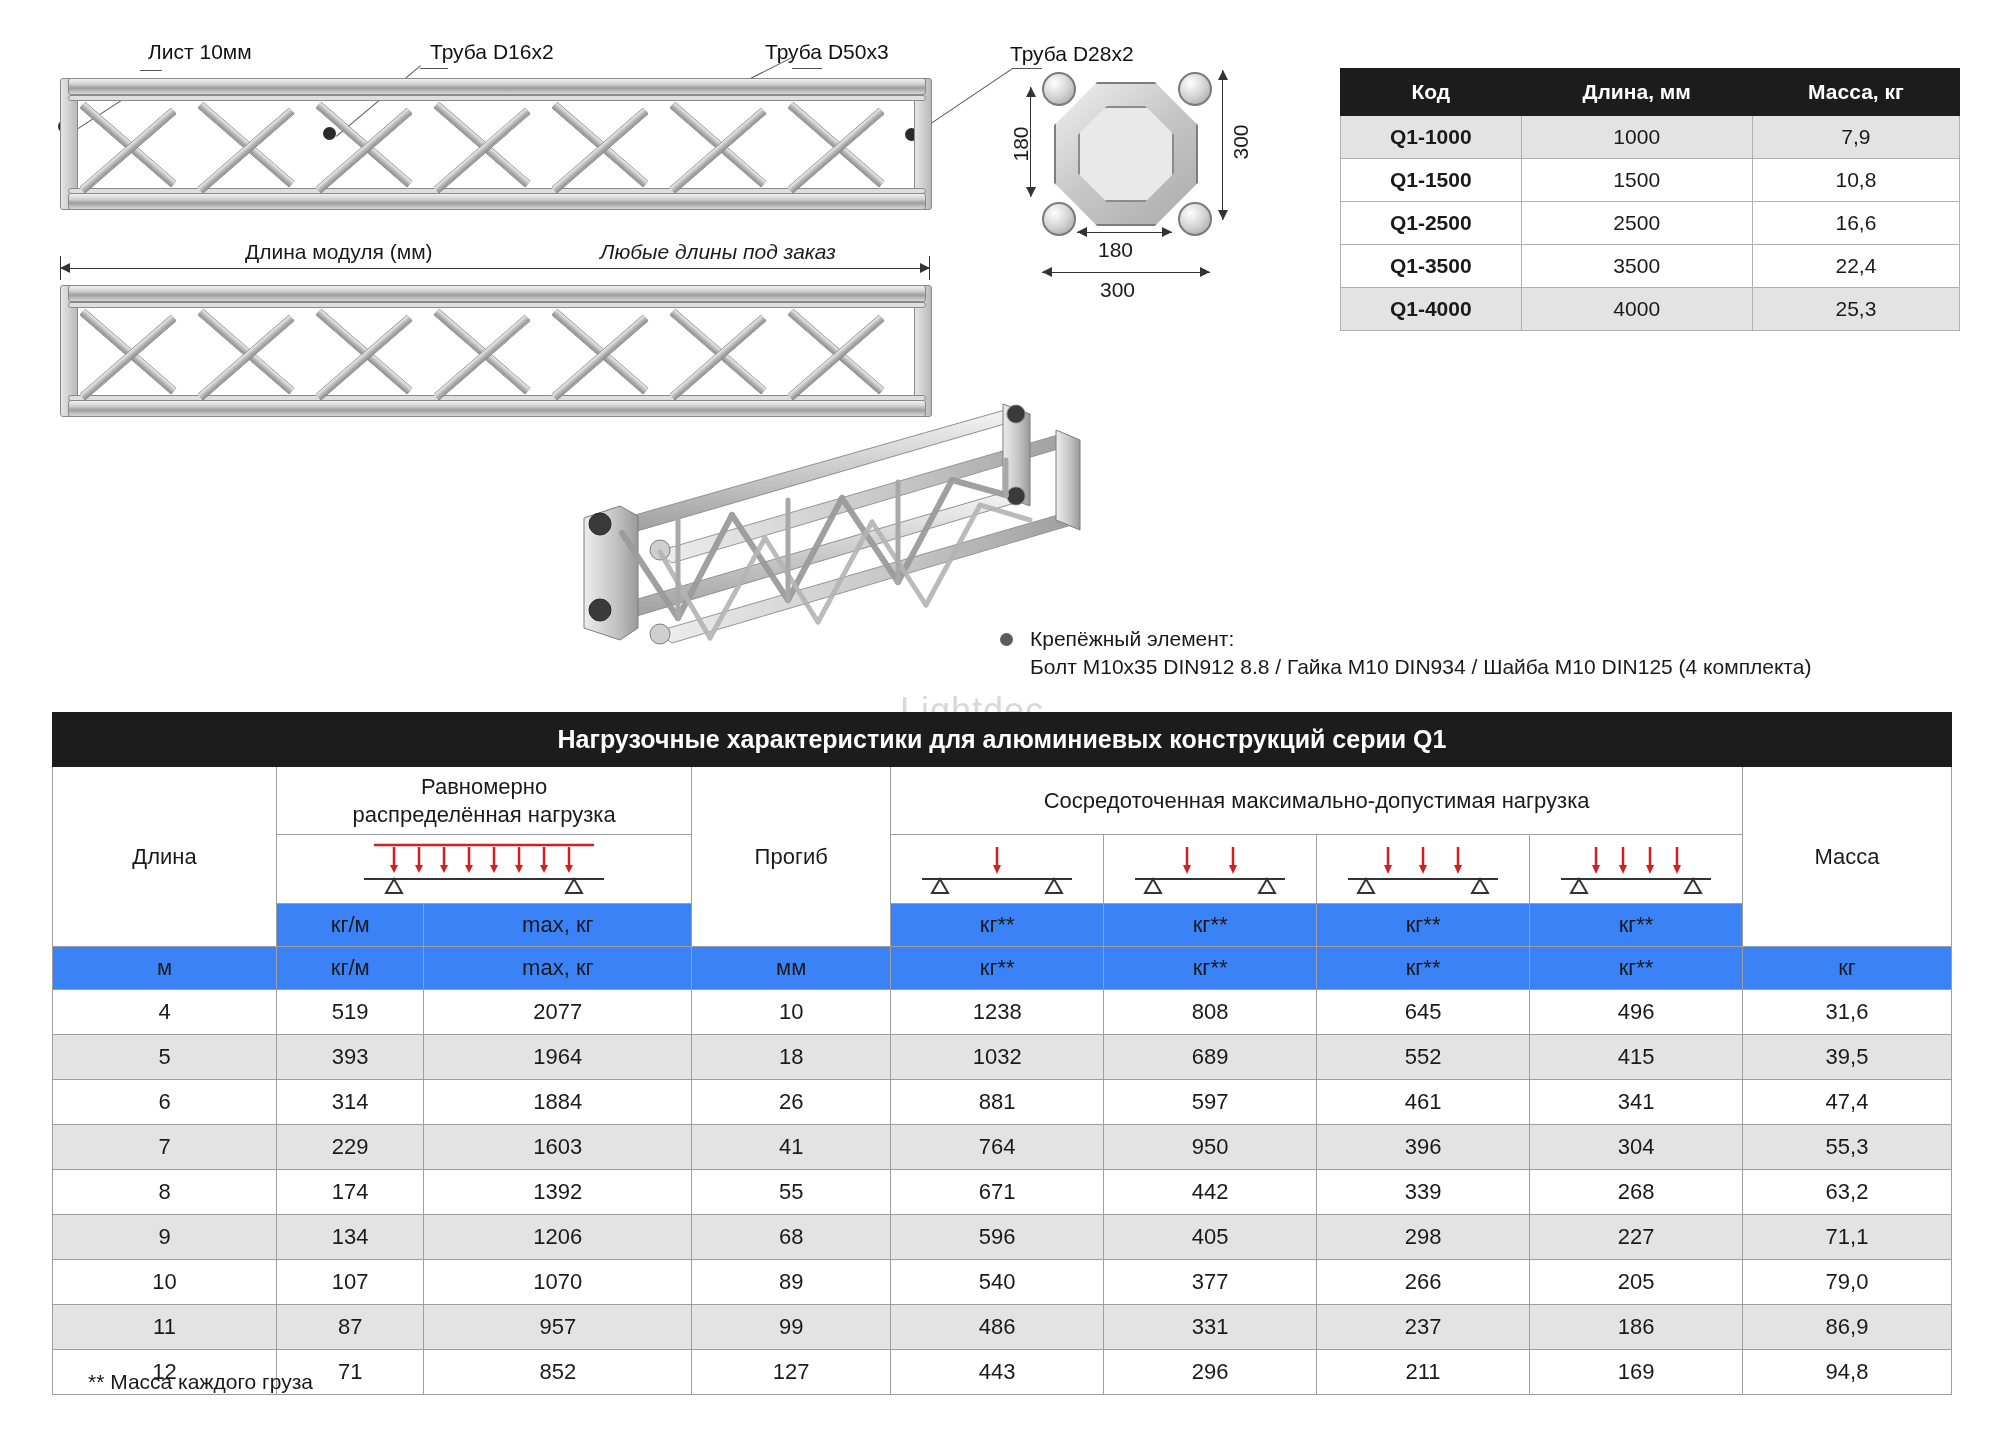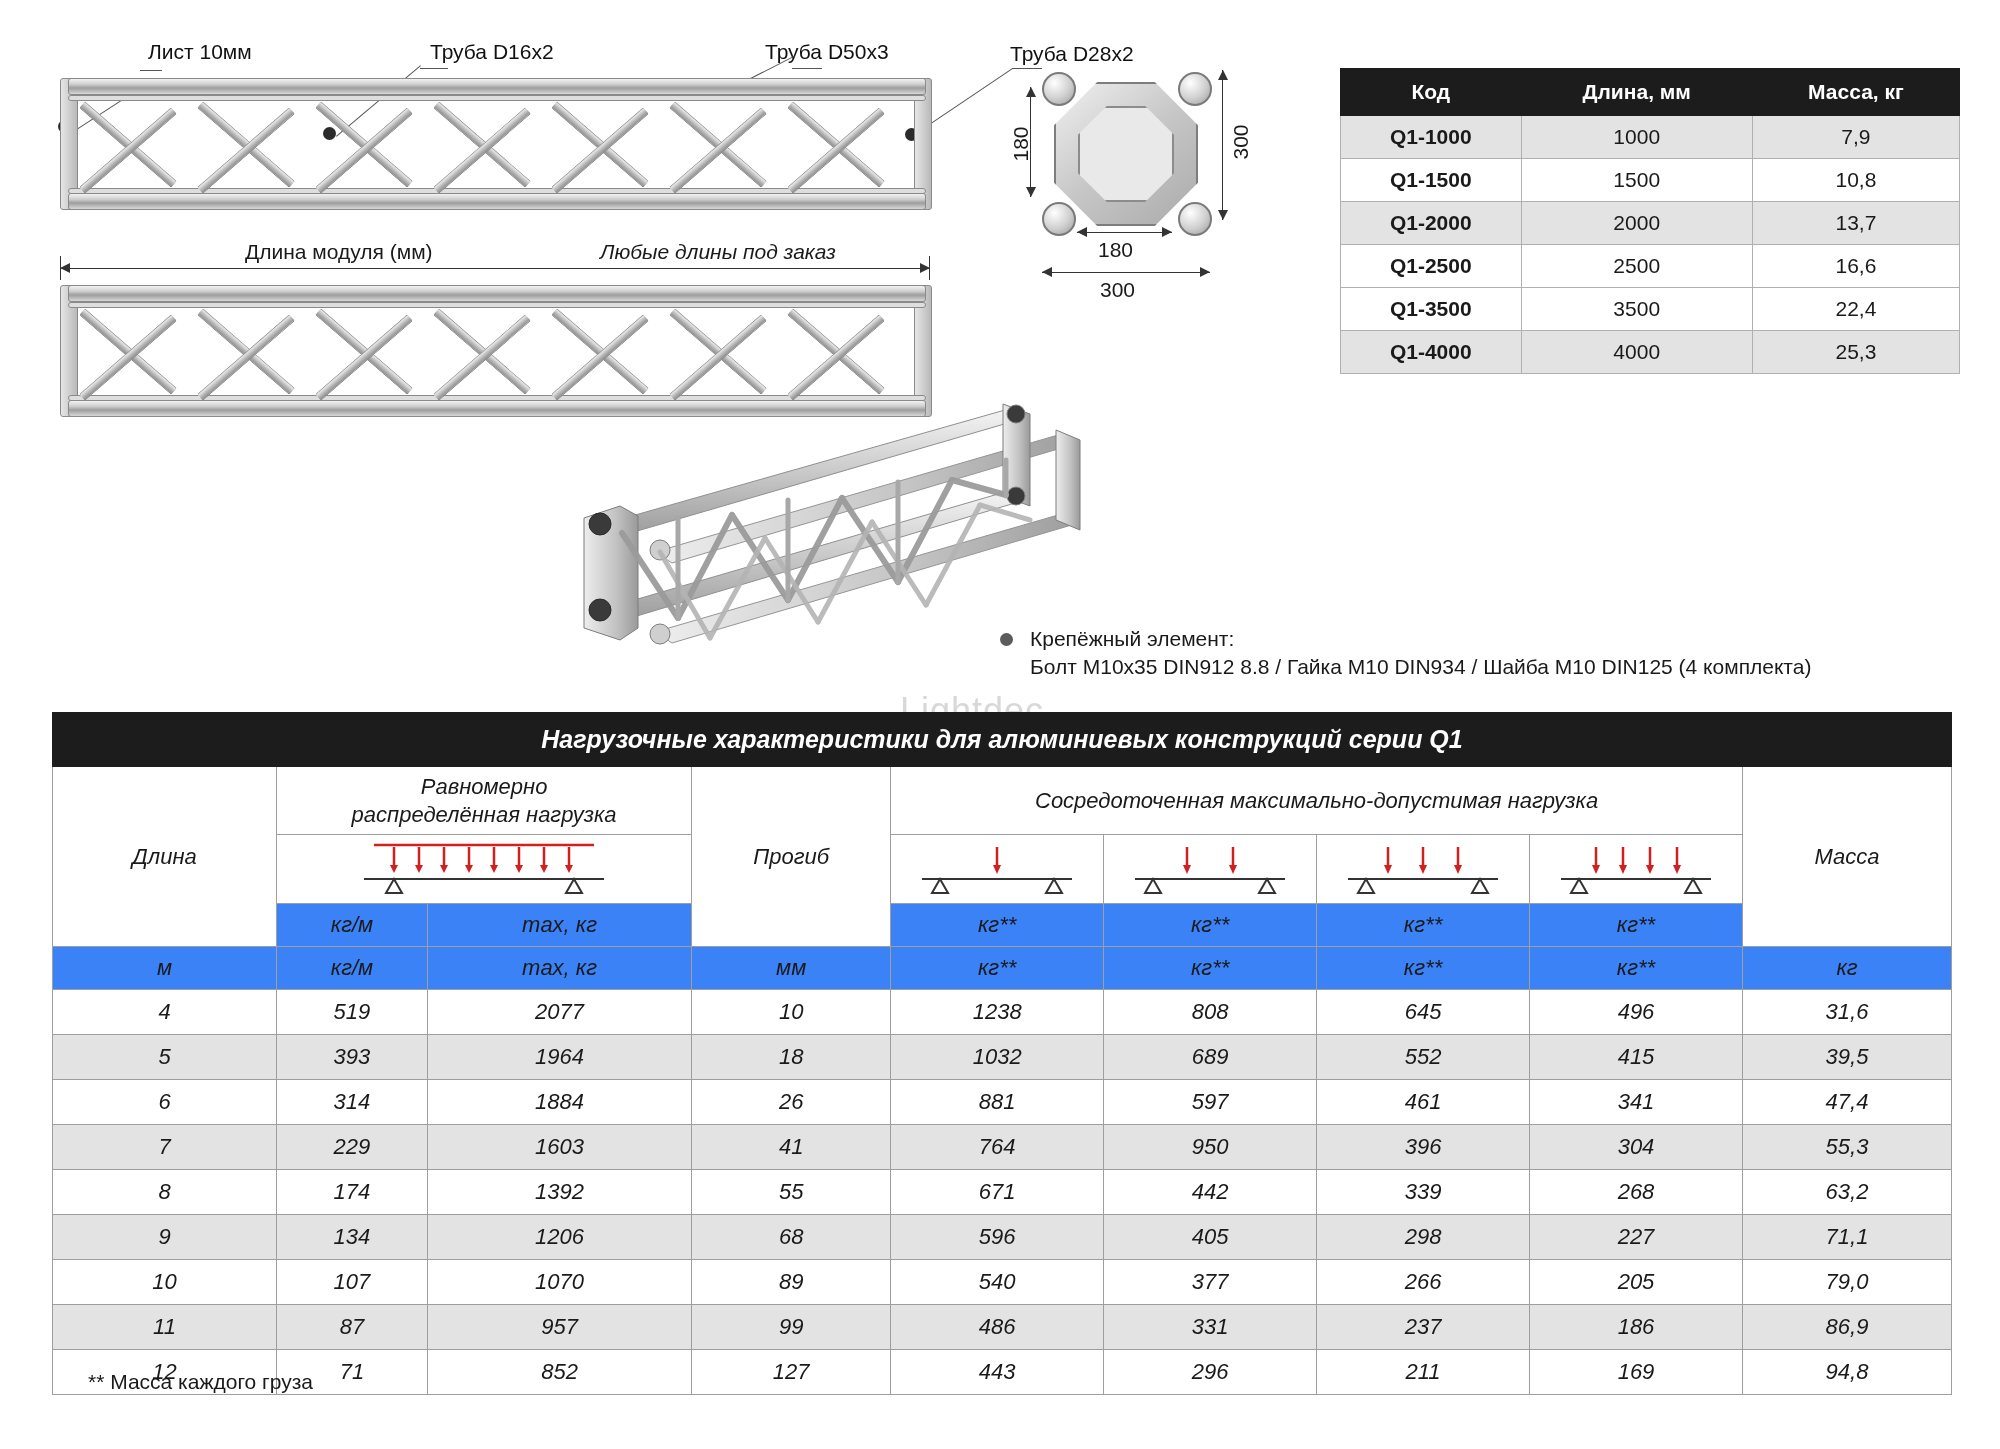--- a/index.html
+++ b/index.html
@@ -199,21 +199,20 @@
   
   #load-table-wrap {
     position: absolute;
     left: 52px; top: 712px;
     width: 1900px;
   }
   #load-table {
     width: 1900px;
     border-collapse: collapse;
     font-size: 22px;
-    font-style: italic;
   }
   #load-table td, #load-table th {
     border: 1px solid #9e9e9e;
     text-align: center;
     vertical-align: middle;
   }
   #load-table .title-row td {
     background: #1c1c1c;
     color: #fff;
     font-weight: bold;
@@ -370,25 +369,20 @@
   <tbody>
     <tr class="alt">
       <td class="code">Q1-1000</td>
       <td>1000</td>
       <td>7,9</td>
     </tr>
     <tr class="white">
       <td class="code">Q1-1500</td>
       <td>1500</td>
       <td>10,8</td>
-    </tr>
-    <tr class="alt">
-      <td class="code">Q1-2000</td>
-      <td>2000</td>
-      <td>13,7</td>
     </tr>
     <tr class="white">
       <td class="code">Q1-2500</td>
       <td>2500</td>
       <td>16,6</td>
     </tr>
     <tr class="white">
       <td class="code">Q1-3500</td>
       <td>3500</td>
       <td>22,4</td>

